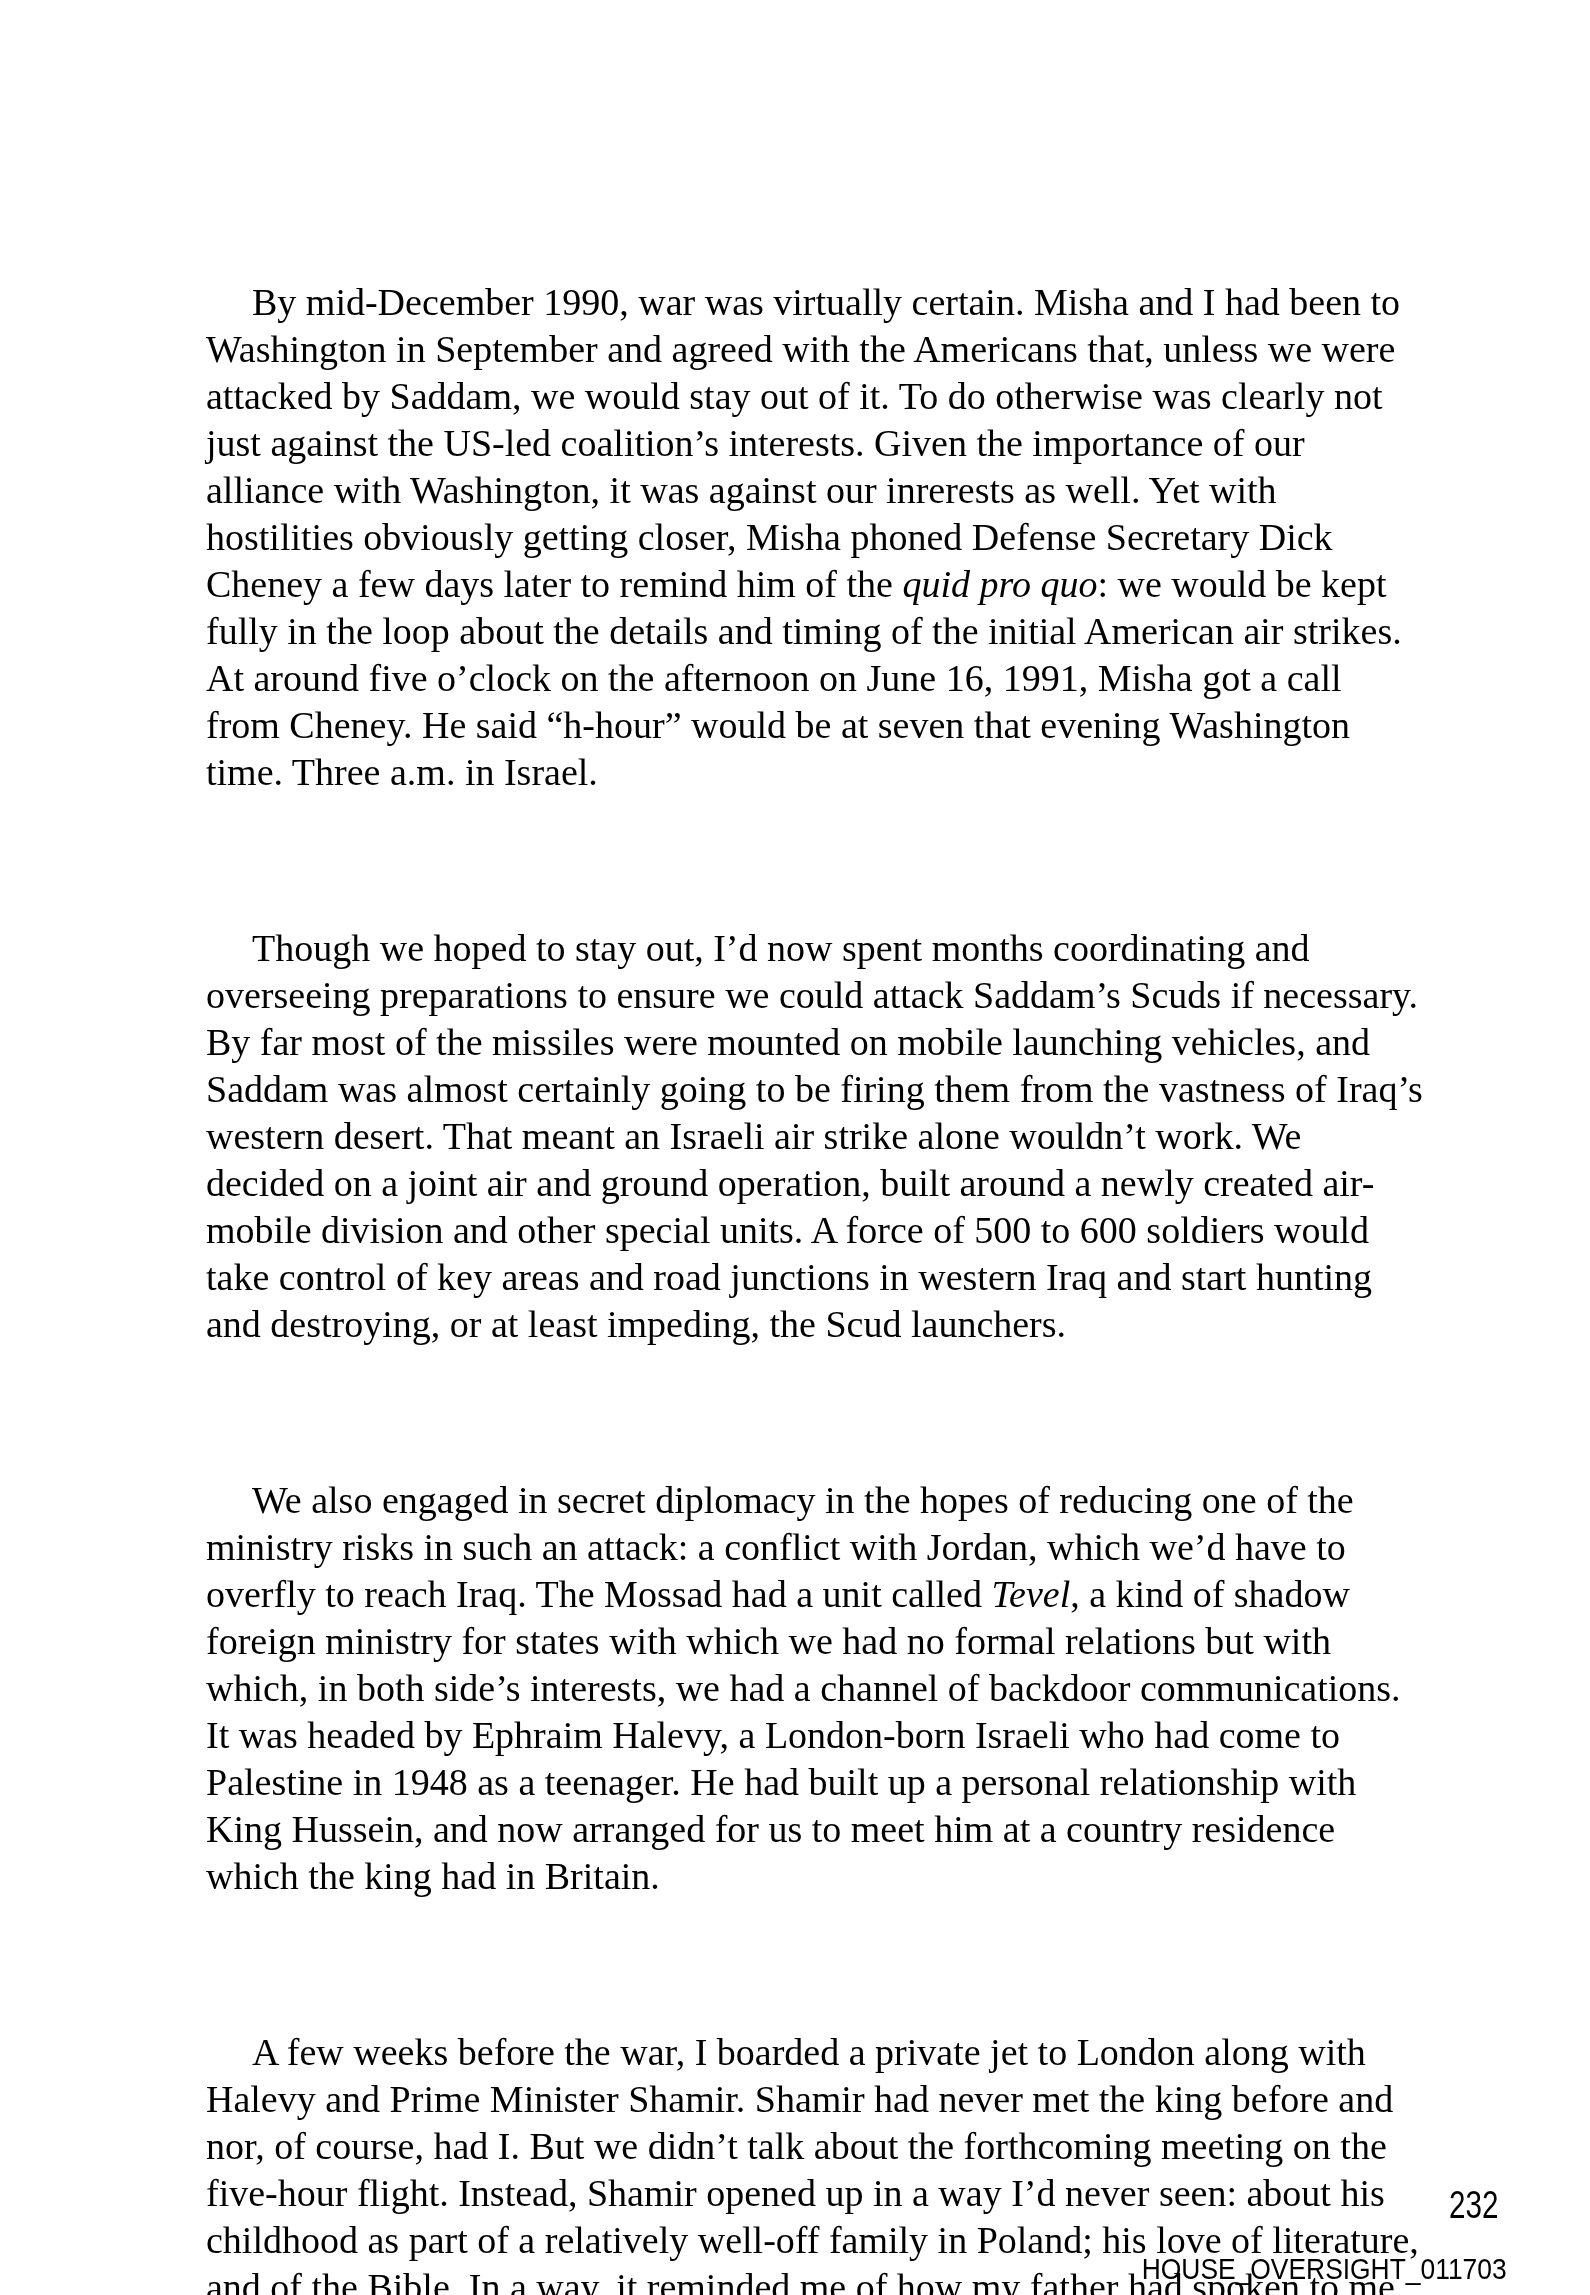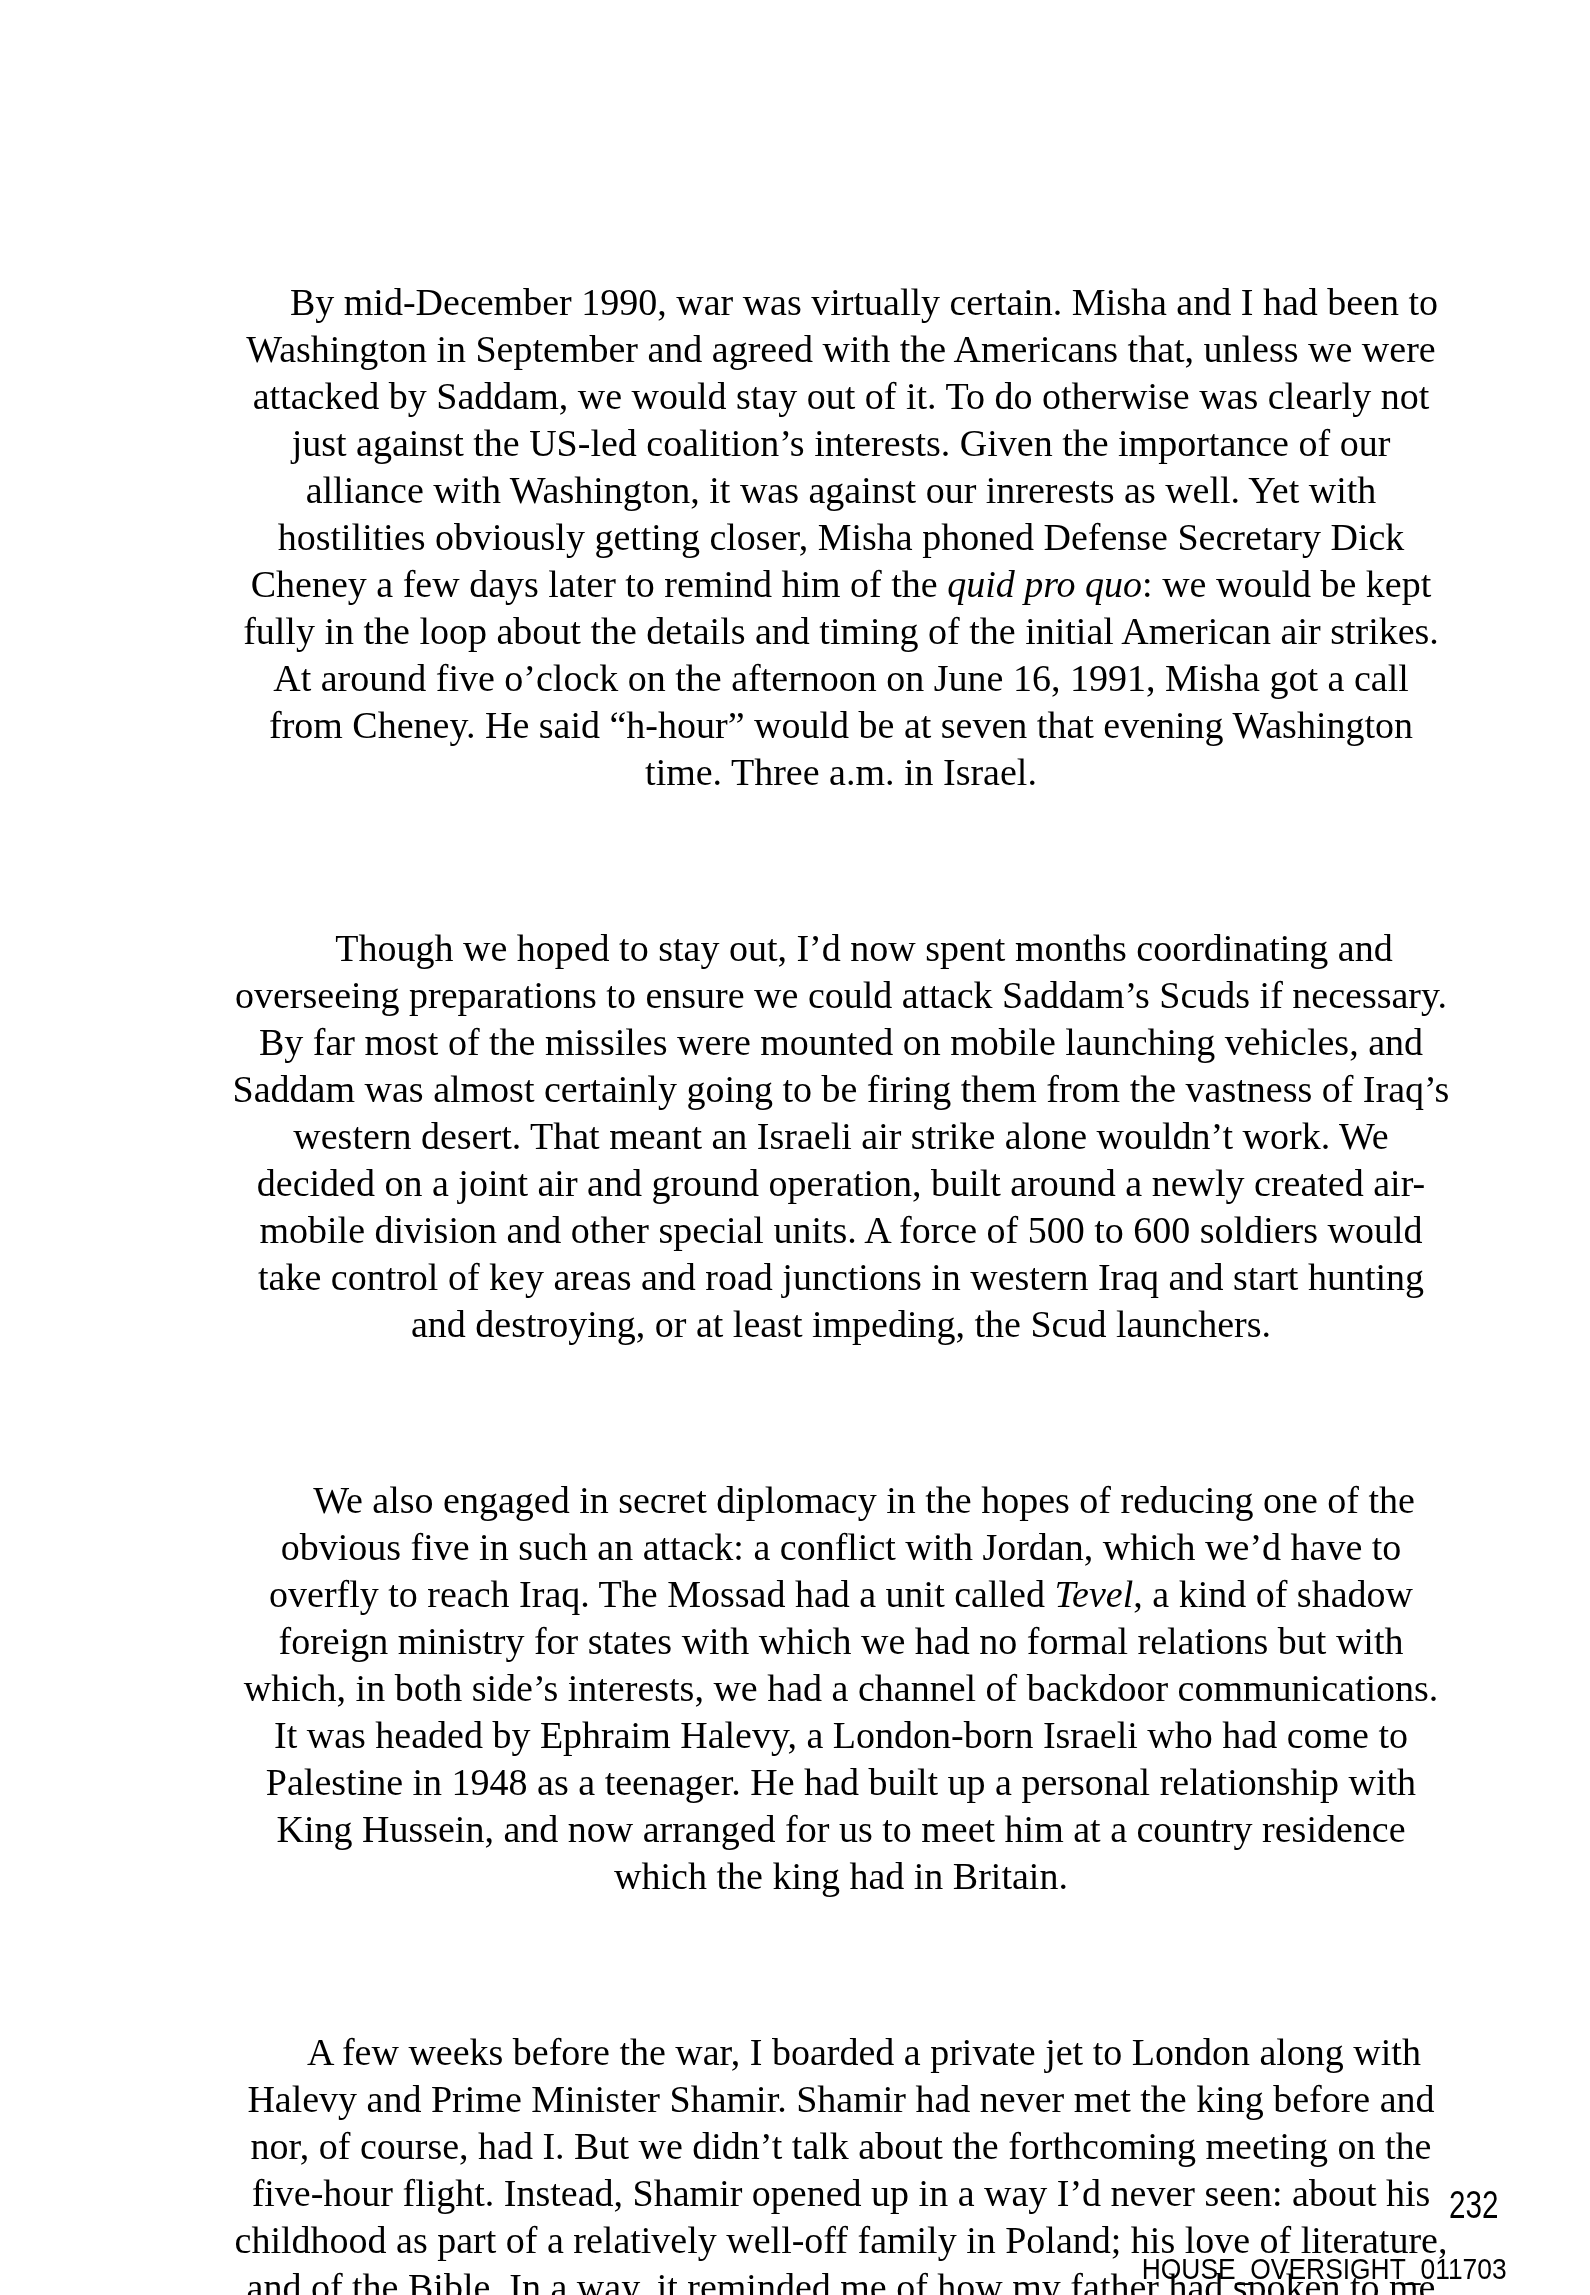--- a/index.html
+++ b/index.html
@@ -26,24 +26,23 @@
     position: absolute;
     left: 194px;
     top: 185px;
     width: 1290px;
     font-size: 38px;
     line-height: 47px;
     white-space: pre-line;
     text-align: left;
   }
   .text-block p {
-    margin: 0 0 35px 4px;
+    margin: 0 0 35px 12px;
     padding: 0;
     text-indent: 46px;
-    text-align: center;
   }
   .text-block i {
   }
   .footer-text {
     position: absolute;
     font-family: "Liberation Sans", "DejaVu Sans", sans-serif;
     line-height: 1;
     white-space: nowrap;
   }
   .page-number {
@@ -84,21 +83,21 @@
 overseeing preparations to ensure we could attack Saddam’s Scuds if necessary.
 By far most of the missiles were mounted on mobile launching vehicles, and
 Saddam was almost certainly going to be firing them from the vastness of Iraq’s
 western desert. That meant an Israeli air strike alone wouldn’t work. We
 decided on a joint air and ground operation, built around a newly created air-
 mobile division and other special units. A force of 500 to 600 soldiers would
 take control of key areas and road junctions in western Iraq and start hunting
 and destroying, or at least impeding, the Scud launchers.</span></p>
 
     <p><span>We also engaged in secret diplomacy in the hopes of reducing one of the
-obvious five in such an attack: a conflict with Jordan, which we’d have to
+ministry risks in such an attack: a conflict with Jordan, which we’d have to
 overfly to reach Iraq. The Mossad had a unit called </span><i>Tevel</i><span>, a kind of shadow
 foreign ministry for states with which we had no formal relations but with
 which, in both side’s interests, we had a channel of backdoor communications.
 It was headed by Ephraim Halevy, a London-born Israeli who had come to
 Palestine in 1948 as a teenager. He had built up a personal relationship with
 King Hussein, and now arranged for us to meet him at a country residence
 which the king had in Britain.</span></p>
 
     <p><span>A few weeks before the war, I boarded a private jet to London along with
 Halevy and Prime Minister Shamir. Shamir had never met the king before and

